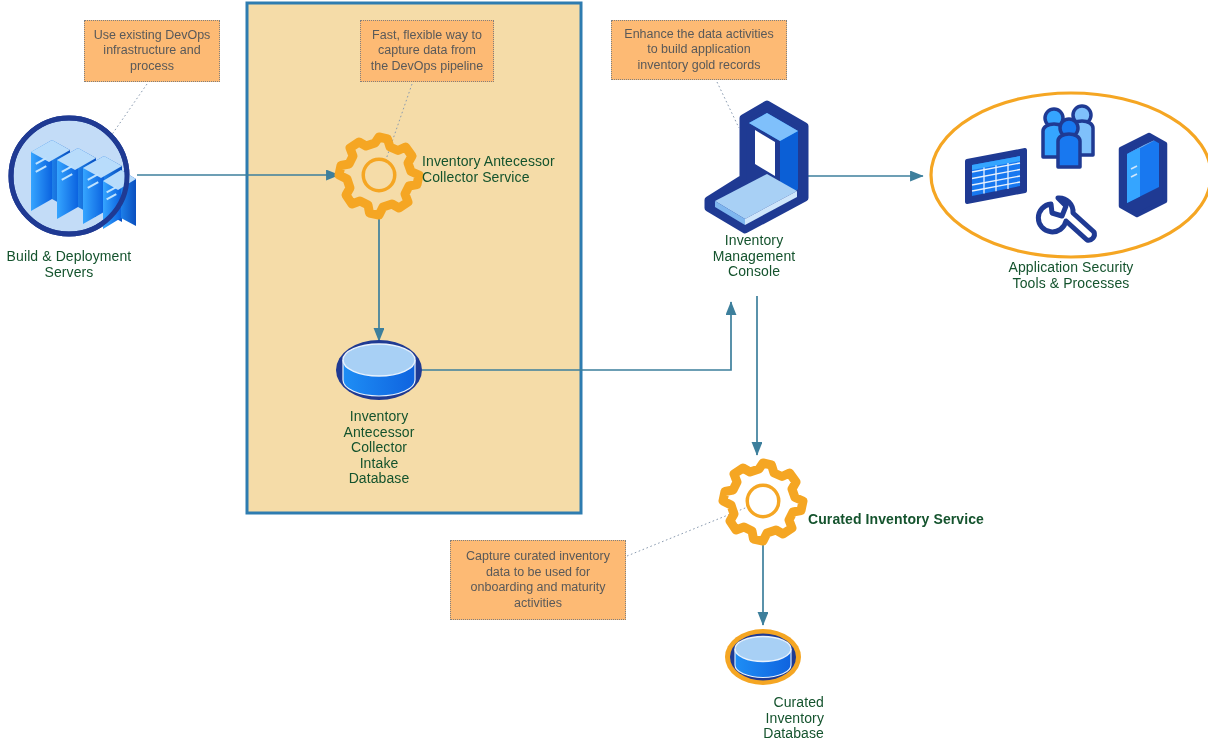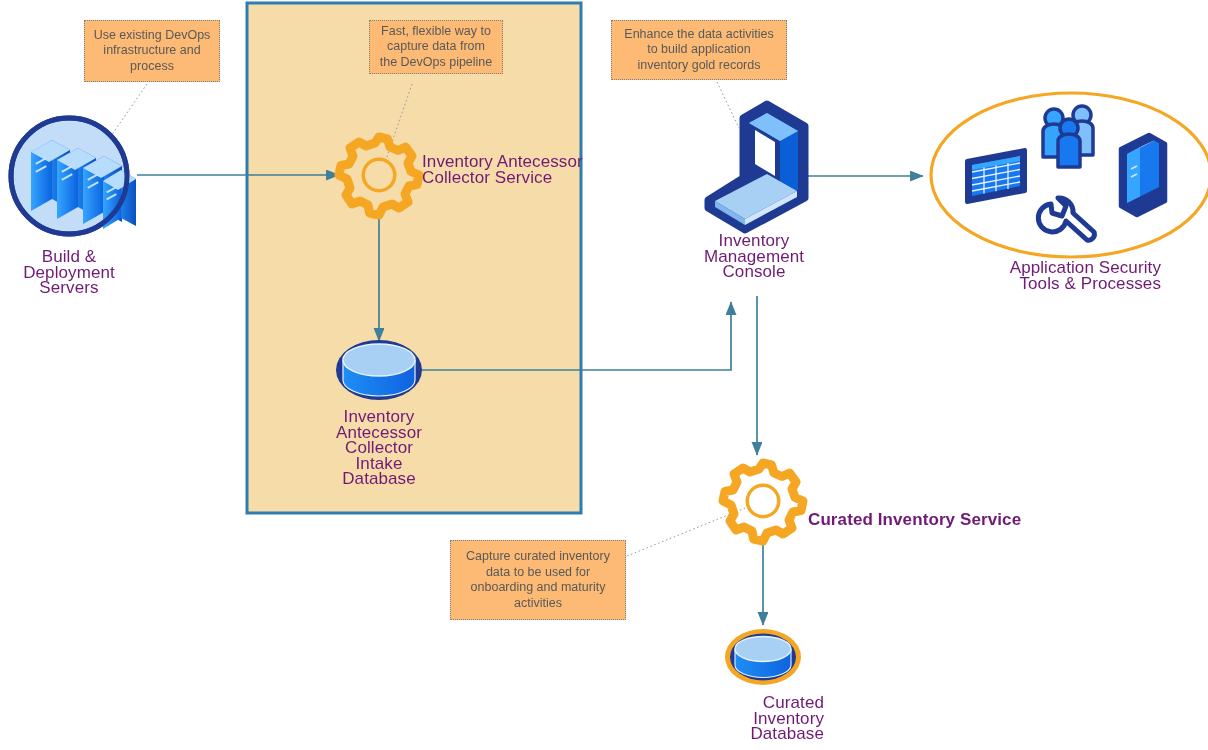--- a/index.html
+++ b/index.html
@@ -3,21 +3,21 @@
 <meta charset="utf-8">
 <style>
   html,body{margin:0;padding:0;background:#ffffff;}
   body{
     width:1208px;height:750px;position:relative;overflow:hidden;
     font-family:"Liberation Sans","DejaVu Sans",sans-serif;
     -webkit-font-smoothing:antialiased;
   }
   #canvas{position:absolute;inset:0;width:1208px;height:750px;}
   .node-label{
-    position:absolute;color:#701a75;font-size:17px;line-height:15.5px;
+    position:absolute;color:#14532d;font-size:14px;line-height:15.5px;
     text-align:center;white-space:pre-line;letter-spacing:.1px;
   }
   .node-label.left{text-align:left;}
   .callout{
     position:absolute;box-sizing:border-box;background:#fdba74;
     border:1px dotted #808080;color:#595959;font-size:12.5px;
     line-height:15.5px;text-align:center;white-space:pre-line;
     display:flex;align-items:center;justify-content:center;padding:4px 5px;
   }
 </style>
@@ -218,34 +218,34 @@
 <div class="node-label" style="left:309px;top:409px;width:140px;">Inventory
 Antecessor
 Collector
 Intake
 Database</div>
 
 <div class="node-label" style="left:688px;top:233px;width:132px;">Inventory
 Management
 Console</div>
 
-<div class="node-label" style="left:981px;top:260px;width:180px;text-align:right;">Application Security
+<div class="node-label" style="left:981px;top:260px;width:180px;">Application Security
 Tools &amp; Processes</div>
 
 <div class="node-label left" style="left:808px;top:512px;width:220px;font-weight:bold;">Curated Inventory Service</div>
 
 <div class="node-label" style="left:702px;top:695px;width:122px;text-align:right;">Curated
 Inventory
 Database</div>
 
 <div class="callout" style="left:84px;top:20px;width:136px;height:62px;">Use existing DevOps
 infrastructure and
 process</div>
 
-<div class="callout" style="left:369px;top:20px;width:134px;height:54px;">Fast, flexible way to
+<div class="callout" style="left:360px;top:20px;width:134px;height:62px;">Fast, flexible way to
 capture data from
 the DevOps pipeline</div>
 
 <div class="callout" style="left:611px;top:20px;width:176px;height:60px;">Enhance the data activities
 to build application
 inventory gold records</div>
 
 <div class="callout" style="left:450px;top:540px;width:176px;height:80px;">Capture curated inventory
 data to be used for
 onboarding and maturity

